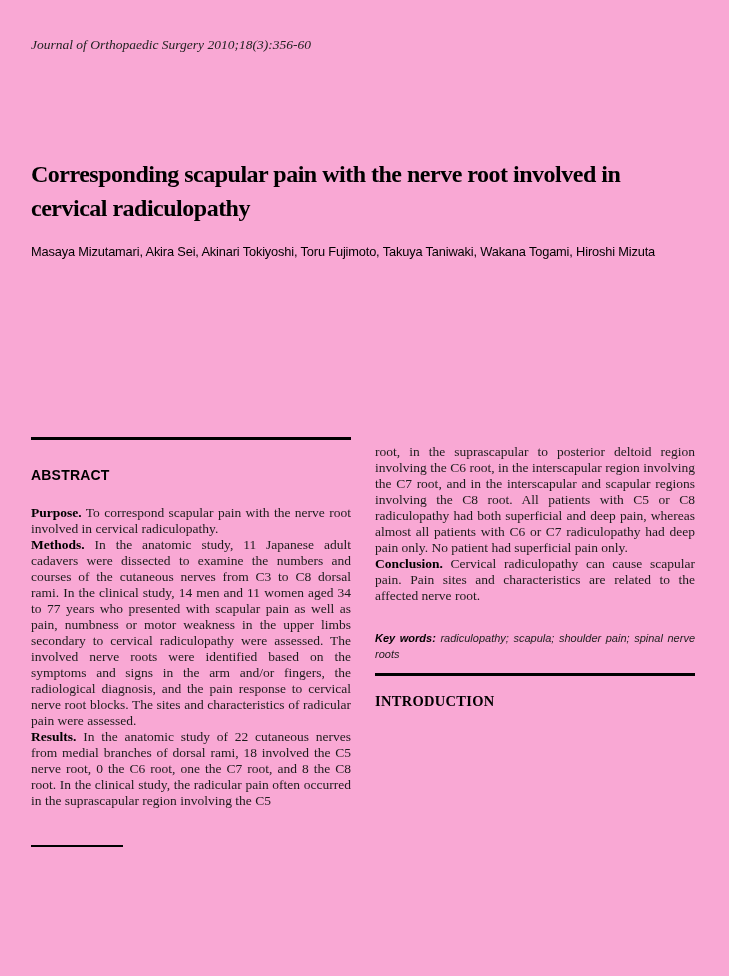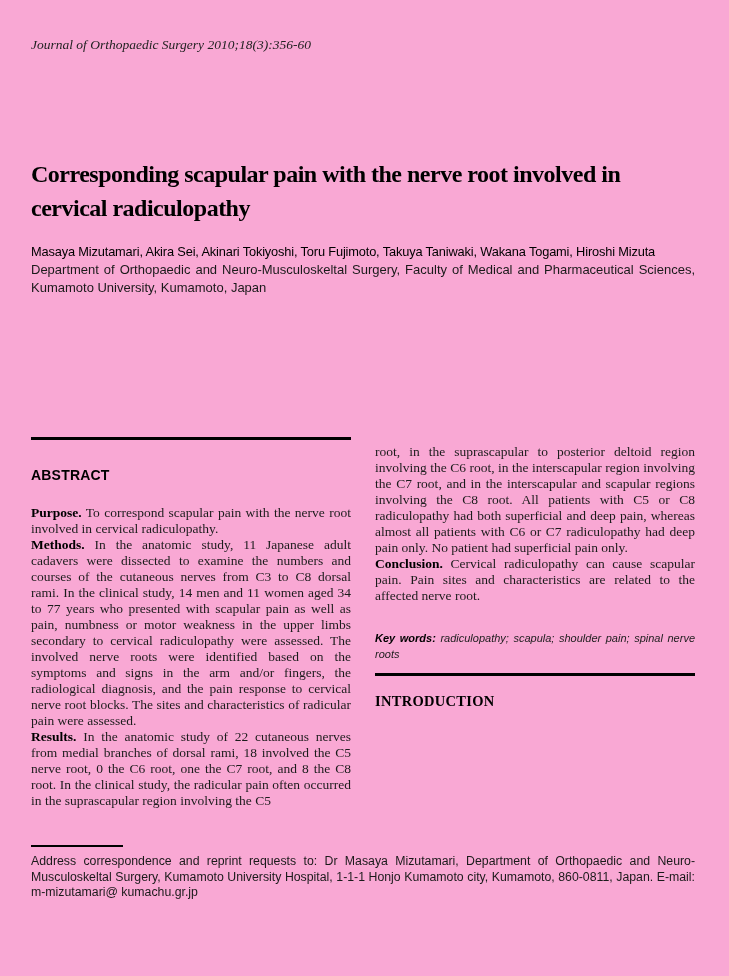--- a/index.html
+++ b/index.html
@@ -139,21 +139,20 @@
 <body>
 
 <div class="page">
 
   <div class="journal-line">Journal of Orthopaedic Surgery 2010;18(3):356-60</div>
 
   <h1 class="article-title">Corresponding scapular pain with the nerve root involved in cervical radiculopathy</h1>
 
   <div class="byline">
     <div class="authors">Masaya Mizutamari, Akira Sei, Akinari Tokiyoshi, Toru Fujimoto, Takuya Taniwaki, Wakana Togami, Hiroshi Mizuta</div>
-    <div class="affiliation">Department of Orthopaedic and Neuro-Musculoskeltal Surgery, Faculty of Medical and Pharmaceutical Sciences, Kumamoto University, Kumamoto, Japan</div>
   </div>
 
   <div class="columns">
 
     <div class="col">
       <div class="rule-thick"></div>
       <div class="abstract-heading">ABSTRACT</div>
 
       <p class="abs-p p-first"><b>Purpose.</b> <span>To correspond scapular pain with the nerve root involved in cervical radiculopathy.</span></p>
 
@@ -172,16 +171,15 @@
       <div class="rule-thick intro-rule"></div>
 
       <div class="intro-heading">INTRODUCTION</div>
 
     </div>
 
   </div>
 
   <div class="footer">
     <div class="footer-rule"></div>
-    <div class="footer-text">Address correspondence and reprint requests to: Dr Masaya Mizutamari, Department of Orthopaedic and Neuro-Musculoskeltal Surgery, Kumamoto University Hospital, 1-1-1 Honjo Kumamoto city, Kumamoto, 860-0811, Japan. E-mail: m-mizutamari@ kumachu.gr.jp</div>
   </div>
 
 </div>
 
 </body></html>

